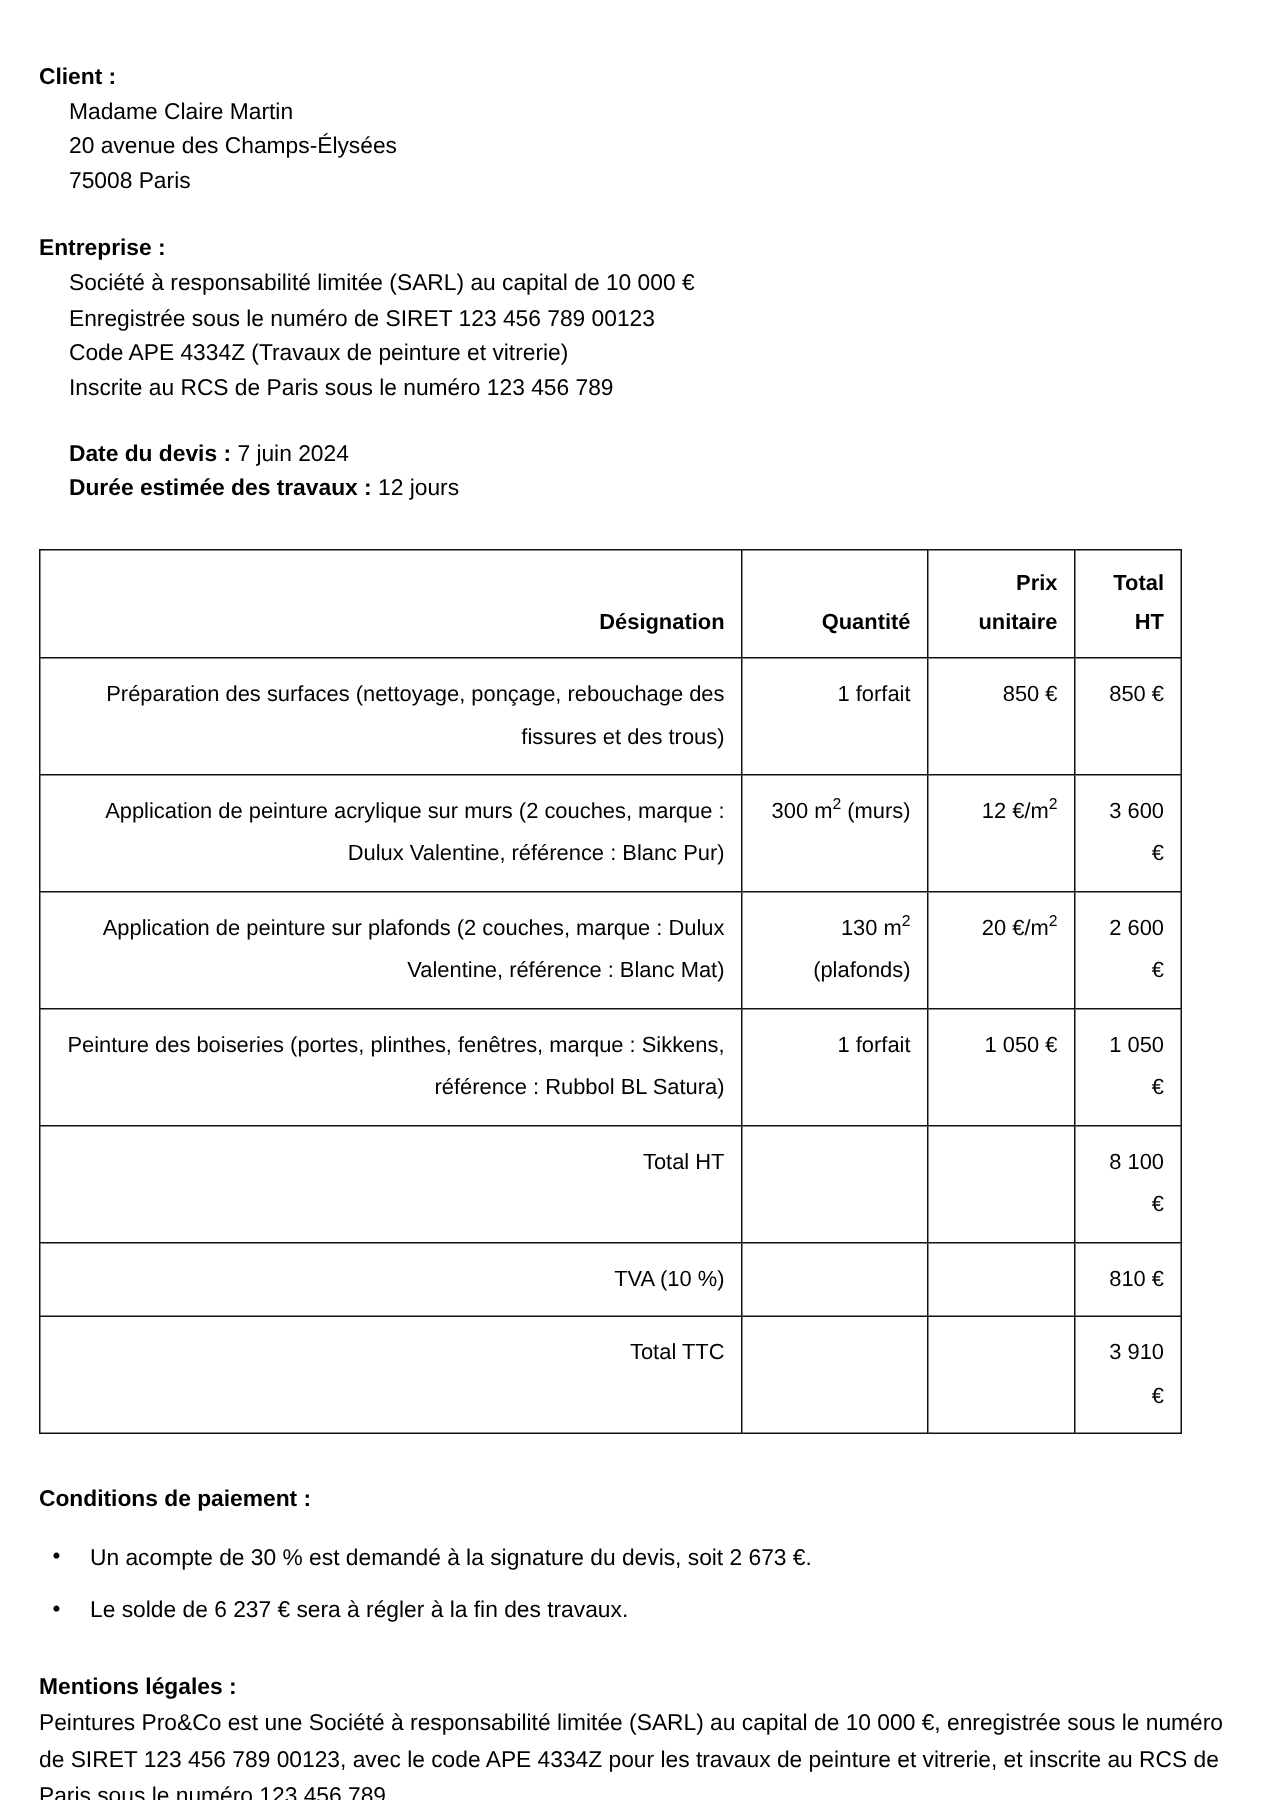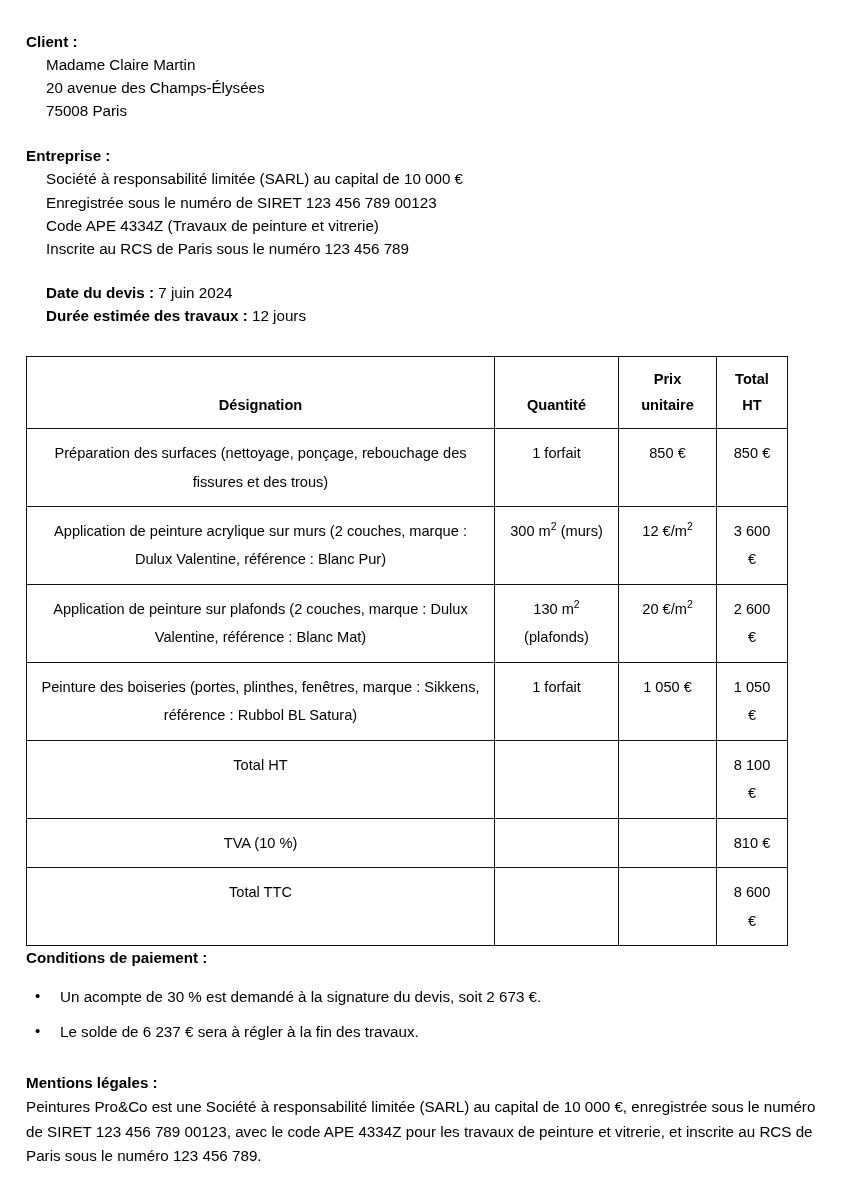--- a/index.html
+++ b/index.html
@@ -15,21 +15,21 @@
     color: #000000;
     font-size: 15.2px;
     line-height: 1.52;
     -webkit-font-smoothing: antialiased;
   }
   .page {
     position: relative;
     width: 848px;
     height: 861px;
     box-sizing: border-box;
-    padding: 30px 26px 0 26px;
+    padding: 40px 26px 0 26px;
   }
 
   .block { margin: 0; }
 
   .line { white-space: nowrap; margin-left: 20px; }
 
   .bold { font-weight: bold; }
 
   .section-head {
     font-weight: bold;
@@ -47,21 +47,21 @@
     border-collapse: collapse;
     width: 761px;
     table-layout: fixed;
     border: 1px solid #111;
     border-radius: 3px;
   }
   table.devis td, table.devis th {
     border: 1px solid #111;
     padding: 10px 11px 10px 11px;
     vertical-align: top;
-    text-align: center;
+    text-align: right;
     font-weight: normal;
     font-size: 14.6px;
     line-height: 1.95;
   }
   table.devis th {
     vertical-align: bottom;
     font-weight: bold;
     height: 46px;
     line-height: 1.75;
   }
@@ -79,20 +79,21 @@
 
   sup.sq {
     font-size: 0.72em;
     vertical-align: super;
     line-height: 0;
   }
 
   
   .conditions-head {
     font-weight: bold;
+    margin-top: 32px;
   }
   ul.conds {
     margin: 16px 0 0 0;
     padding: 0;
     list-style: none;
   }
   ul.conds li {
     position: relative;
     padding-left: 34px;
     margin-bottom: 12px;
@@ -197,21 +198,21 @@
         <tr class="tva-row">
           <td>TVA (10 %)</td>
           <td></td>
           <td></td>
           <td>810 €</td>
         </tr>
         <tr class="totals-row">
           <td class="b">Total TTC</td>
           <td></td>
           <td></td>
-          <td class="b">8 600 €</td>
+          <td class="b">3 910 €</td>
         </tr>
       </tbody>
     </table>
   </div>
 
   <div class="conditions-head">Conditions de paiement :</div>
   <ul class="conds">
     <li>
       <span class="bullet">•</span>
       <span>Un acompte de 30 % est demandé à la signature du devis, soit 2 673 €.</span>

